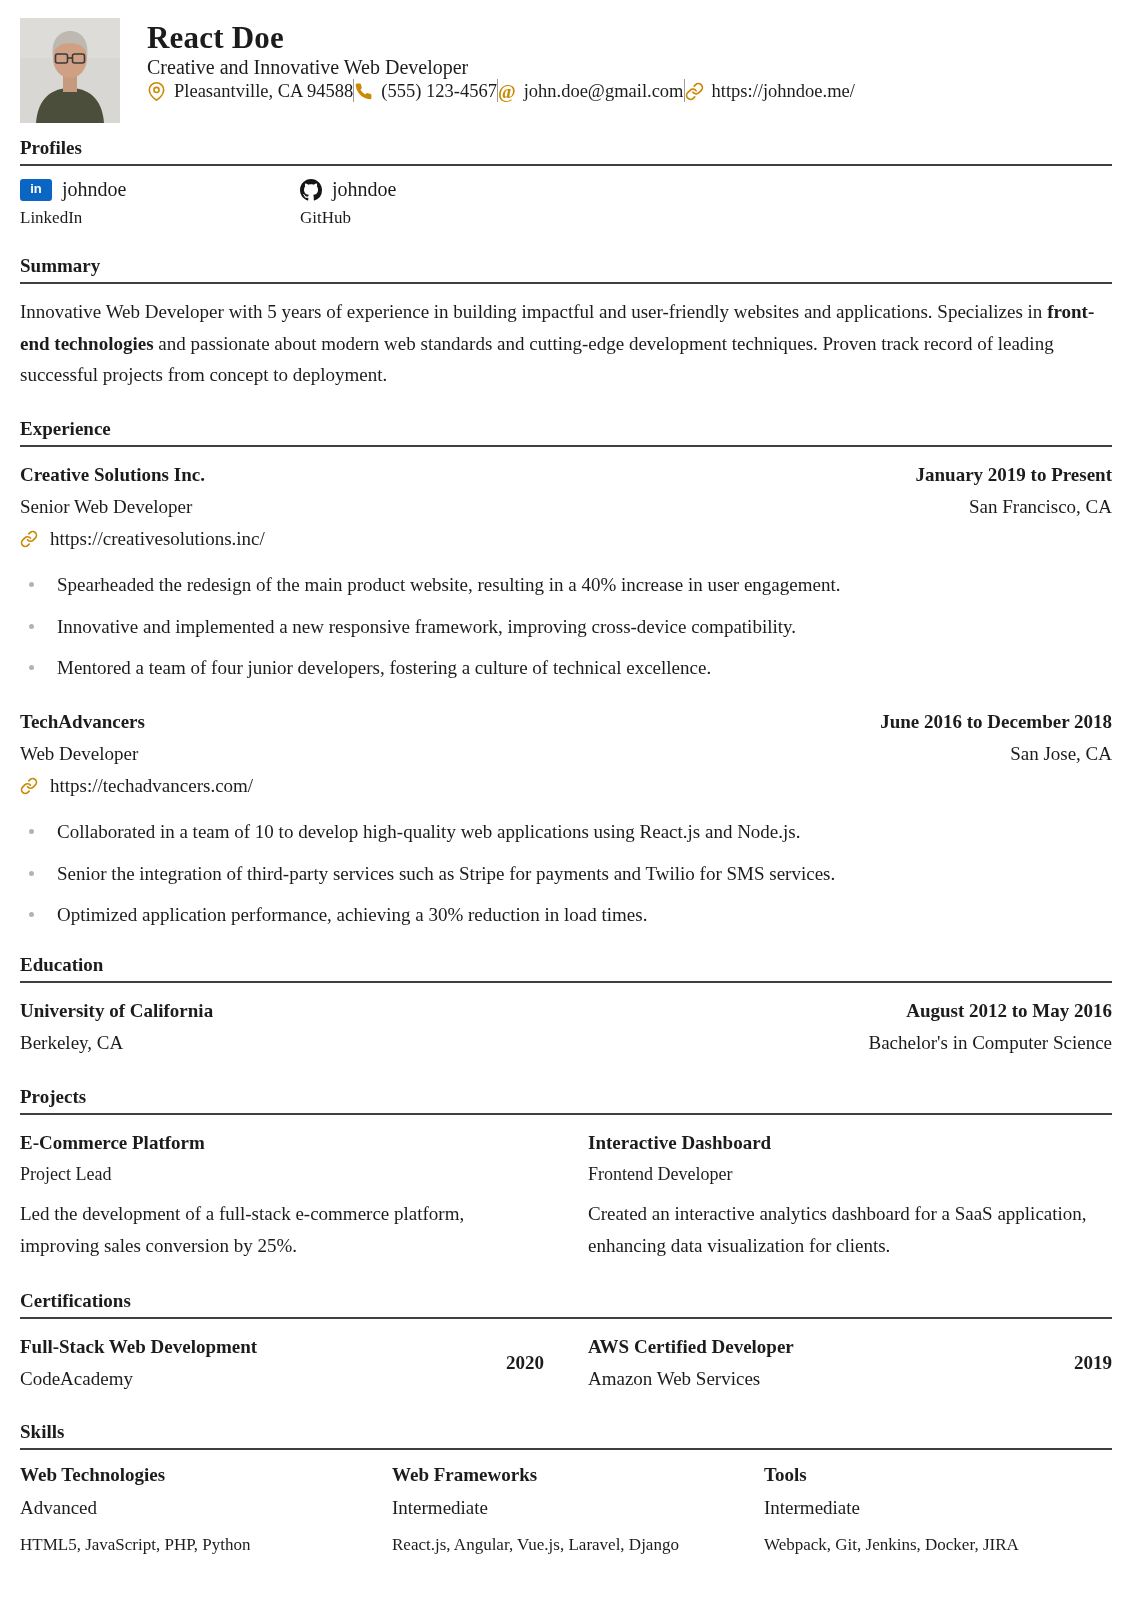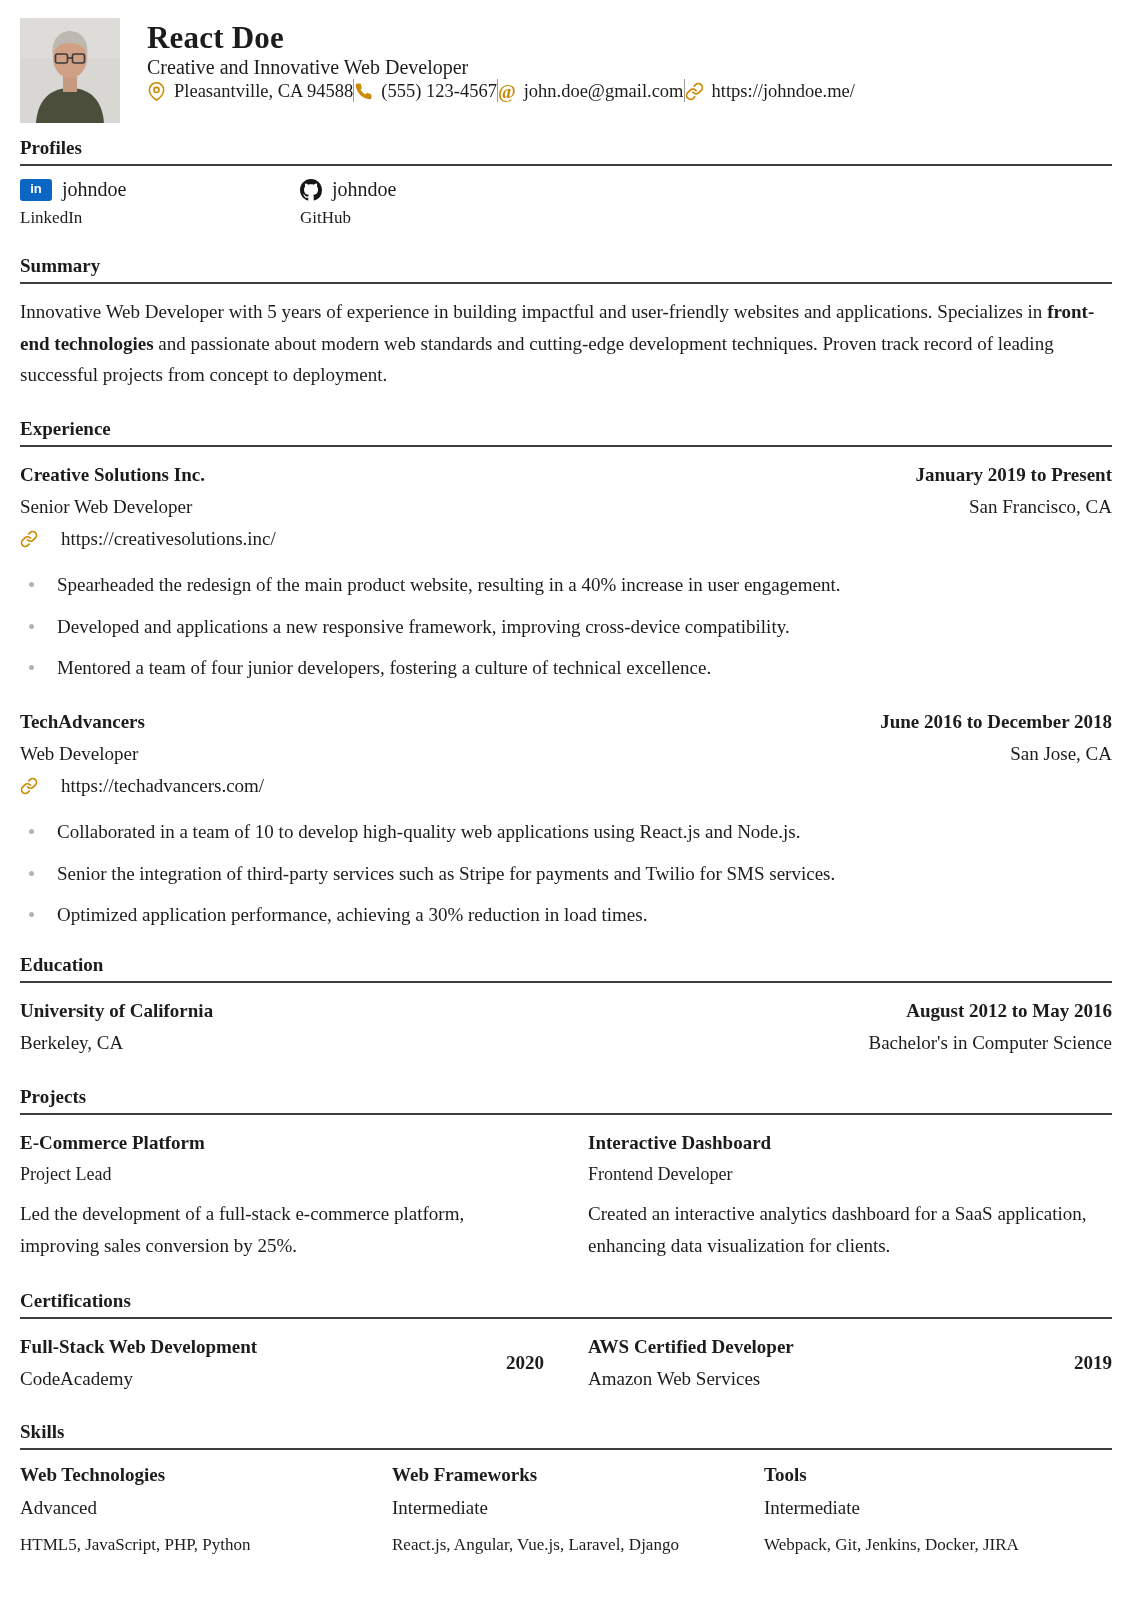--- a/index.html
+++ b/index.html
@@ -49,21 +49,21 @@
   .profile-network { font-size: 17px; margin-top: 7px; }
 
   
   .summary-text { font-size: 19px; line-height: 1.67; }
   .summary-text b { font-weight: 700; }
 
   
   .row-between { display: flex; justify-content: space-between; align-items: baseline; font-size: 19px; line-height: 1.68; }
   .strong { font-weight: 700; }
   .exp-item + .exp-item { margin-top: 26px; }
-  .url-line { display: flex; align-items: center; gap: 23px; font-size: 19px; line-height: 1.68; }
+  .url-line { display: flex; align-items: center; gap: 12px; font-size: 19px; line-height: 1.68; }
   .url-line .ico { width: 18px; height: 18px; }
   ul.bullets { list-style: none; margin-top: 12px; }
   ul.bullets li {
     position: relative; padding-left: 37px;
     font-size: 19px; line-height: 1.25;
     margin-top: 18px;
   }
   ul.bullets li::before {
     content: ""; position: absolute; left: 9px; top: 9px;
     width: 5px; height: 5px; border-radius: 50%;
@@ -180,21 +180,21 @@
         </div>
         <div class="url-line">
           <svg class="ico" viewBox="0 0 24 24" fill="none" stroke="#ca8a04" stroke-width="2.2" stroke-linecap="round" stroke-linejoin="round">
               <path d="M10 13a5 5 0 0 0 7.54.54l3-3a5 5 0 0 0-7.07-7.07l-1.72 1.71"></path>
               <path d="M14 11a5 5 0 0 0-7.54-.54l-3 3a5 5 0 0 0 7.07 7.07l1.71-1.71"></path>
             </svg>
           <span>https://creativesolutions.inc/</span>
         </div>
         <ul class="bullets">
           <li>Spearheaded the redesign of the main product website, resulting in a 40% increase in user engagement.</li>
-          <li>Developed and applications a new responsive framework, improving cross-device compatibility.</li>
+          <li>Innovative and implemented a new responsive framework, improving cross-device compatibility.</li>
           <li>Mentored a team of four junior developers, fostering a culture of technical excellence.</li>
         </ul>
       </div>
 
       <div class="exp-item">
         <div class="row-between">
           <span class="strong">TechAdvancers</span>
           <span class="strong">June 2016 to December 2018</span>
         </div>
         <div class="row-between">

